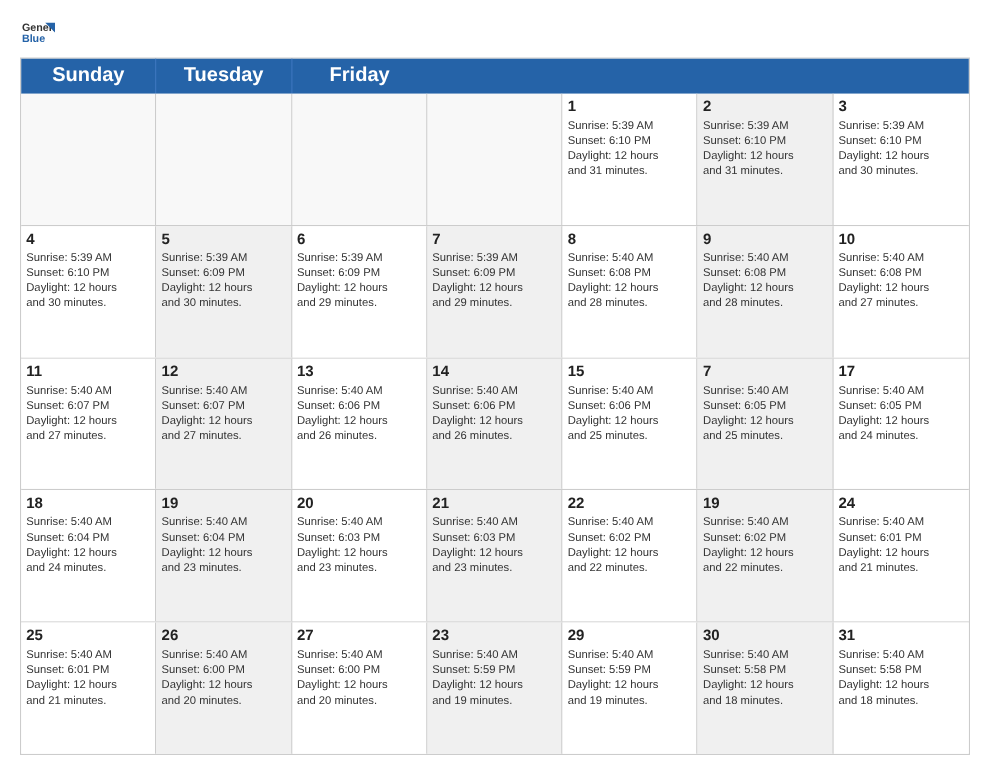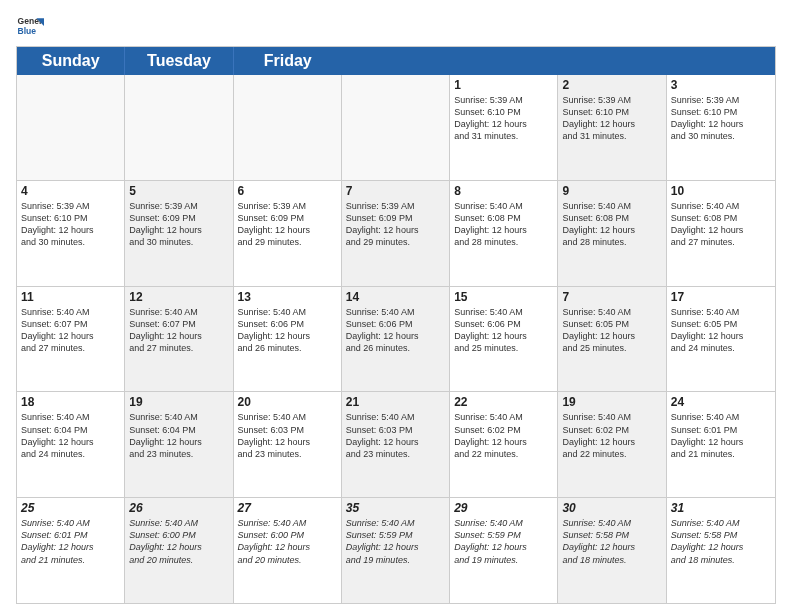--- a/index.html
+++ b/index.html
@@ -70,21 +70,21 @@
       flex: 1;
       display: flex;
       flex-direction: column;
     }
     .cal-week {
       display: grid;
       grid-template-columns: repeat(7, 1fr);
       flex: 1;
       border-bottom: 1px solid #ccc;
     }
-    .cal-week:last-child { border-bottom: none; font-style: italic; }
+    .cal-week:last-child { border-bottom: none; }
     .cal-cell {
       border-right: 1px solid #ccc;
       padding: 3px 4px;
       font-size: 9.5px;
       color: #222;
       background: #fff;
       vertical-align: top;
       min-height: 0;
     }
     .cal-cell:last-child { border-right: none; }
@@ -325,21 +325,21 @@
             <span class="cell-line">and 20 minutes.</span>
           </div>
           <div class="cal-cell">
             <span class="day-num">27</span>
             <span class="cell-line">Sunrise: 5:40 AM</span>
             <span class="cell-line">Sunset: 6:00 PM</span>
             <span class="cell-line">Daylight: 12 hours</span>
             <span class="cell-line">and 20 minutes.</span>
           </div>
           <div class="cal-cell shaded">
-            <span class="day-num">35</span>
+            <span class="day-num">23</span>
             <span class="cell-line">Sunrise: 5:40 AM</span>
             <span class="cell-line">Sunset: 5:59 PM</span>
             <span class="cell-line">Daylight: 12 hours</span>
             <span class="cell-line">and 19 minutes.</span>
           </div>
           <div class="cal-cell">
             <span class="day-num">29</span>
             <span class="cell-line">Sunrise: 5:40 AM</span>
             <span class="cell-line">Sunset: 5:59 PM</span>
             <span class="cell-line">Daylight: 12 hours</span>

